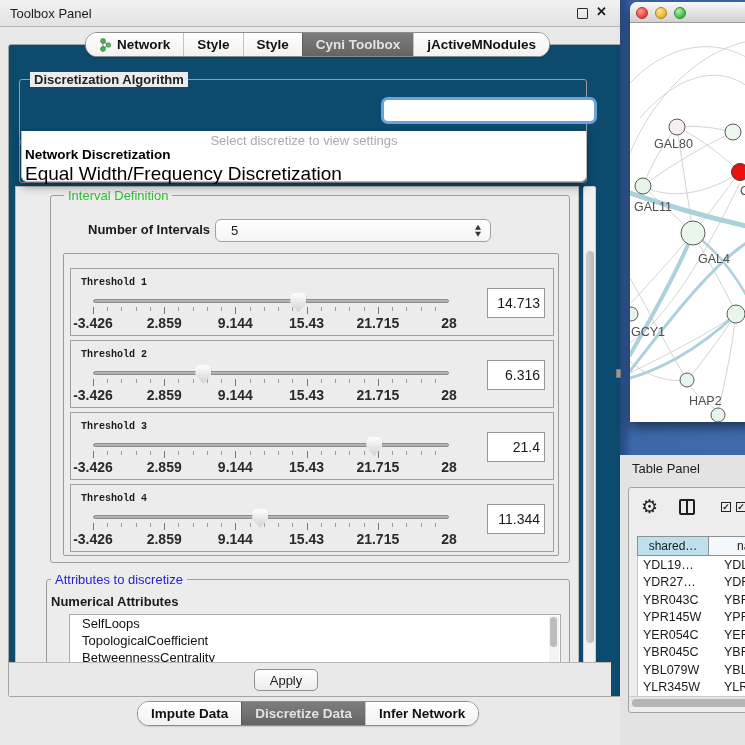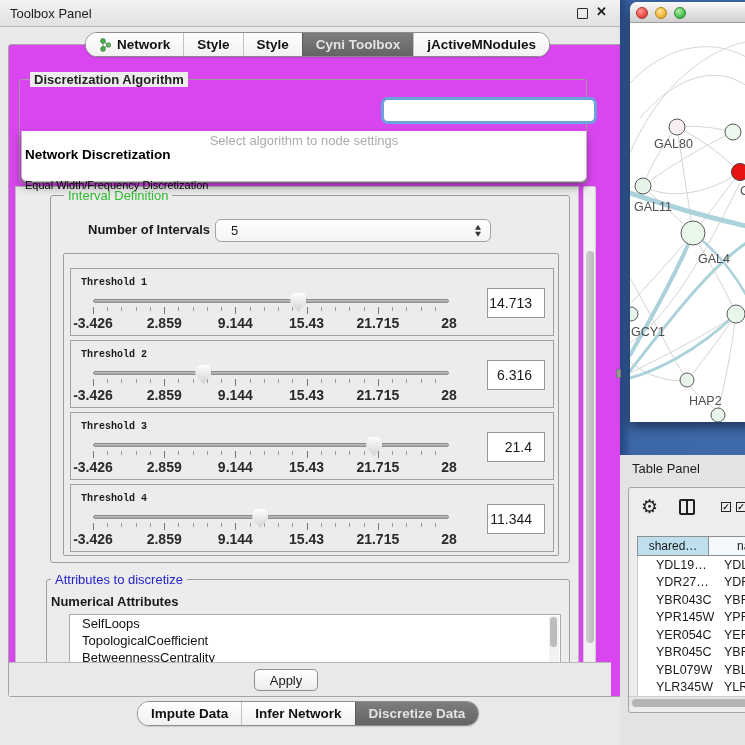--- a/index.html
+++ b/index.html
@@ -15,33 +15,33 @@
 
   
   .seg-bar { position:absolute; display:inline-flex; border:1px solid #8d8d8d; border-radius:12px; background:#fff; height:25px; overflow:hidden; z-index:6; box-shadow:0 1px 1px rgba(0,0,0,0.12); }
   .seg { display:flex; align-items:center; gap:5px; padding:0 13px; font-size:13.5px; font-weight:bold; color:#111; background:linear-gradient(#ffffff,#f1f1f1); border-left:1px solid #c2c2c2; white-space:nowrap; }
   .seg:first-child { border-left:none; }
   .seg.selected { background:linear-gradient(#7d7d7d,#646464); color:#e3e3e3; border-left:1px solid #5c5c5c; }
   .top-tabs { left:85px; top:32px; }
   .bottom-tabs { left:137px; top:701px; }
 
   
-  .outer-panel { position:absolute; left:8px; top:44px; width:626px; height:653px; border:1px solid #a5a5a5; border-radius:3px; background:#d946ef; }
+  .outer-panel { position:absolute; left:8px; top:44px; width:626px; height:653px; border:1px solid #a5a5a5; border-radius:3px; background:#0c4a6e; }
 
   
   .disc-group { position:absolute; left:10px; top:34px; width:568px; height:66px; border:1px solid #9d9d9d; border-radius:3px; }
   .group-label { position:absolute; top:-8px; left:10px; background:#ececec; padding:0 4px; font-size:13px; }
   .disc-group .group-label { color:#222; font-weight:bold; }
   .combo-sliver { position:absolute; left:372px; top:52px; width:216px; height:27px; background:#fff; border:3px solid #6aa2dc; border-radius:7px; z-index:2; }
 
   
   .algo-popup { position:absolute; left:12px; top:86px; width:566px; height:51px; background:#fff; border:1px solid #b9b9b9; border-top:none; border-radius:0 0 6px 6px; box-shadow:0 5px 10px rgba(0,0,0,0.35); z-index:10; }
   .popup-hint { position:absolute; top:2px; width:100%; text-align:center; font-size:13px; color:#ababab; }
   .popup-item1 { position:absolute; top:16px; left:3px; font-size:13.5px; font-weight:bold; color:#000; }
-  .popup-item2 { position:absolute; top:32px; left:3px; font-size:11px; color:#000;margin-top:16px; }
+  .popup-item2 { position:absolute; top:32px; left:3px; font-size:19px; color:#000; }
 
   
   .tabledata-group { position:absolute; left:10px; top:95px; width:568px; height:43px; border:1px solid #9d9d9d; border-radius:3px; }
   .tabledata-group .group-label { color:#222; font-weight:bold; }
   .combo { position:relative; background:linear-gradient(#ffffff,#f4f4f4); border:1px solid #a2a2a2; border-radius:6px; font-size:13px; display:flex; align-items:center; }
   .combo .stepper { position:absolute; right:9px; top:50%; transform:translateY(-50%); display:flex; flex-direction:column; line-height:4px; }
   .stepper i { border-left:3.5px solid transparent; border-right:3.5px solid transparent; display:block; }
   .stepper .up { border-bottom:5px solid #333; margin-bottom:2.5px; }
   .stepper .dn { border-top:5px solid #333; }
   .tabledata-combo { position:absolute; left:10px; top:13px; width:546px; height:23px; padding-left:12px; }
@@ -61,21 +61,21 @@
   .thresh-stack { position:absolute; left:6px; top:14px; width:484px; display:flex; flex-direction:column; gap:4px; }
   .thresh-box { height:68px; border:1px solid #9f9f9f; background:#ececec; position:relative; }
   .thresh-title { position:absolute; left:10px; top:8px; font-size:10px; font-weight:bold;font-family:Liberation Mono, monospace; }
   .slider { position:absolute; left:22px; top:24px; width:356px; height:40px; }
   .track { position:absolute; left:0; top:6px; width:100%; height:4px; border:1px solid #8e8e8e; border-radius:3px; background:linear-gradient(#bdbdbd,#a7a7a7); }
   .thumb { position:absolute; top:0; width:16px; height:19px; margin-left:-8px; background:linear-gradient(#fdfdfd,#d2d2d2); clip-path:polygon(18% 0,82% 0,100% 16%,100% 52%,50% 100%,0 52%,0 16%); filter:drop-shadow(0 0 1px #808080); z-index:2; }
   .ticks-major { position:absolute; left:0; top:14px; width:100%; height:7px; background:repeating-linear-gradient(90deg,#777 0,#777 1px,transparent 1px,transparent 20%); }
   .ticks-minor { position:absolute; left:0; top:14px; width:100%; height:4px; background:repeating-linear-gradient(90deg,#9a9a9a 0,#9a9a9a 1px,transparent 1px,transparent 4%); }
   .tick-labels { position:absolute; left:0; top:22px; width:100%; height:14px; }
   .tick-labels span { position:absolute; transform:translateX(-50%); font-size:14px; font-weight:bold; color:#2a2a2a; white-space:nowrap; }
-  .value-box { position:absolute; right:8px; top:19px; width:58px; height:30px; background:#fff; border:1px solid #979797; font-size:14px; display:flex; align-items:center; justify-content:flex-end; padding-right:12px; }
+  .value-box { position:absolute; right:8px; top:19px; width:58px; height:30px; background:#fff; border:1px solid #979797; font-size:14px; display:flex; align-items:center; justify-content:flex-end; padding-right:4px; }
 
   
   .attr-group { position:absolute; left:30px; top:392px; width:524px; height:110px; border:1px solid #9d9d9d; border-radius:3px; }
   .attr-group > .group-label { color:#2323cf; font-weight:normal; left:4px; }
   .attr-sublabel { position:absolute; left:4px; top:14px; font-size:13px; font-weight:bold; }
   .attr-list { position:absolute; left:22px; top:34px; width:492px; height:60px; background:#fff; border:1px solid #ababab; overflow:hidden; }
   .attr-list .item { font-size:13px; padding:1px 0 1px 12px; color:#111; }
   .list-scrollbar { position:absolute; right:1px; top:1px; width:10px; height:58px; background:#f3f3f3; }
   .list-scrollbar .thumb-v { position:absolute; left:1px; top:1px; width:7px; height:30px; background:#bdbdbd; border-radius:4px; }
 
@@ -107,21 +107,21 @@
   .split-col-icon::after { content:""; position:absolute; left:5px; top:0; width:2px; height:12px; background:#1f1f1f; }
   .cb-icon { position:absolute; top:14px; width:10px; height:10px; border:1.5px solid #222; font-size:9px; line-height:8px; text-align:center; color:#222; font-weight:bold; }
   .cb-icon.c1 { left:92px; } .cb-icon.c2 { left:107px; }
   .tp-table { position:absolute; left:8px; top:48px; width:160px; }
   .tp-header { display:flex; height:20px; }
   .tp-th { border:1px solid #8f8f8f; font-size:12px; display:flex; align-items:center; }
   .tp-th.col1 { width:72px; background:#bee0ee; justify-content:center; }
   .tp-th.col2 { width:80px; background:#f2f8fb; border-left:none; padding-left:28px; }
   .tp-rows { background:#fff; height:147px; overflow:hidden; border-left:1px solid #c9c9c9; }
   .tp-row { display:flex; height:17.5px; font-size:12.5px; align-items:center; }
-  .tp-td.col1 { width:72px; padding-left:18px; }
+  .tp-td.col1 { width:72px; padding-left:5px; }
   .tp-td.col2 { width:80px; padding-left:14px; }
   .h-scrollbar { position:absolute; left:0; top:208px; width:100%; height:11px; background:#e6e6e6; border-top:1px solid #cdcdcd; }
   .h-scrollbar .thumb-h { position:absolute; left:3px; top:1.5px; width:140px; height:8px; background:#b5b5b5; border-radius:4px; }
 
   svg text { font-family:"Liberation Sans", sans-serif; }
 </style>
 </head>
 <body>
 
 <div class="control-panel">
@@ -169,21 +169,21 @@
       <div class="combo tabledata-combo">
         <span>galFiltered.sif default node</span>
         <span class="stepper">
             <i class="up"></i>
             <i class="dn"></i>
           </span>
       </div>
     </div>
 
     <div class="algo-popup">
-      <div class="popup-hint">Select algorithm to node settings</div>
+      <div class="popup-hint">Select discretize to view settings</div>
       <div class="popup-item1">Network Discretization</div>
       <div class="popup-item2">Equal Width/Frequency Discretization</div>
     </div>
 
     <div class="scroll-viewport">
 
       <div class="interval-group">
         <span class="group-label">Interval Definition</span>
         <span class="numint-label">Number of Intervals</span>
         <div class="combo numint-combo">
@@ -297,25 +297,25 @@
 
     <div class="apply-strip">
       <div class="apply-btn">Apply</div>
     </div>
   </div>
 
   <div class="seg-bar bottom-tabs">
     <div class="seg">
         <span>Impute Data</span>
       </div>
-    <div class="seg">
-        <span>Infer Network</span>
-      </div>
     <div class="seg selected">
         <span>Discretize Data</span>
+      </div>
+    <div class="seg">
+        <span>Infer Network</span>
       </div>
   </div>
 </div>
 
 <div class="right-region">
   <div class="blue-frame">
     <div class="net-window">
       <div class="net-titlebar">
         <span class="light red"></span>
         <span class="light yellow"></span>

